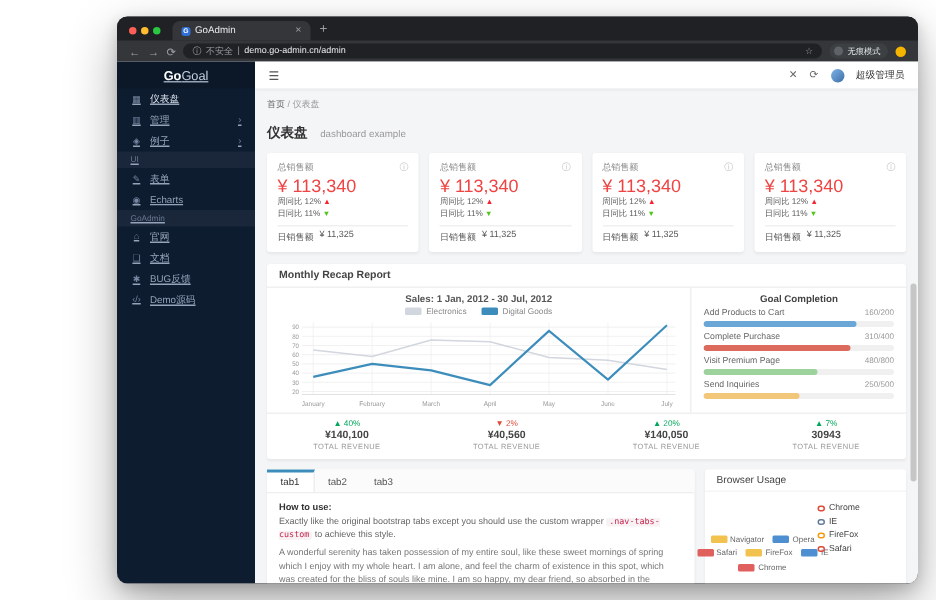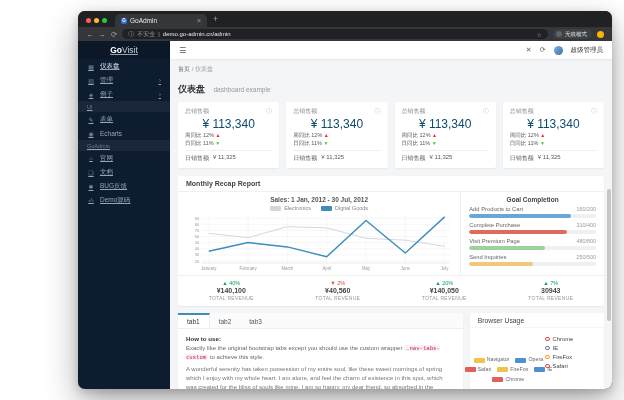--- a/index.html
+++ b/index.html
@@ -55,21 +55,21 @@
   .breadcrumb .bc-home { color:#666; }
   .pagetitle-row { margin-bottom:6px; }
   .pagetitle { font-size:9px; font-weight:bold; color:#333; }
   .pagesub { font-size:6.5px; color:#999; margin-left:4px; }
   
   .cards { display:grid; grid-template-columns:repeat(4,1fr); gap:7px; margin-bottom:8px; }
   .card { background:#fff; border-radius:2px; padding:5px 7px; box-shadow:0 1px 2px rgba(0,0,0,.06); height:66px; }
   .card-head { display:flex; justify-content:space-between; align-items:center; }
   .card-title { font-size:6px; color:#8c8c8c; }
   .card-info { font-size:6px; color:#bfbfbf; }
-  .card-value { font-size:12px; color:#0c4a6e; margin:1px 0 1px;text-align:center; }
+  .card-value { font-size:12px; color:#ef4444; margin:1px 0 1px; }
   .trend { font-size:5.5px; color:#595959; line-height:1.45; }
   .trend .arrow { font-size:5px; }
   .card-divider { border-top:1px solid #f0f0f0; margin:2.5px 0; }
   .card-foot { font-size:6px; color:#595959; display:flex; gap:4px; }
   
   .panel { background:#fff; border-radius:2px; box-shadow:0 1px 2px rgba(0,0,0,.06); }
   .recap { margin-bottom:7px; }
   .recap-head { padding:4px 8px; border-bottom:1px solid #f0f0f0; font-size:7px; font-weight:bold; color:#444; }
   .recap-body { display:flex; }
   .chart-col { flex:2.1; padding:4px 8px 1px; border-right:1px solid #f0f0f0; min-width:0; }
@@ -144,21 +144,21 @@
       <span class="incog-dot"></span>
       <span>无痕模式</span>
     </span>
     <span class="ext-dot"></span>
   </div>
 
   <div class="app">
     <aside class="sidebar">
       <div class="logo">
           <b>Go</b>
-          <span>Visit</span>
+          <span>Goal</span>
         </div>
       <nav id="menu">
           <div class="menu-item active">
             <span class="mi-icon">▦</span>
             <span class="mi-label">仪表盘</span>
           </div>
           <div class="menu-item">
             <span class="mi-icon">▥</span>
             <span class="mi-label">管理</span>
             <span class="mi-chev">›</span>

